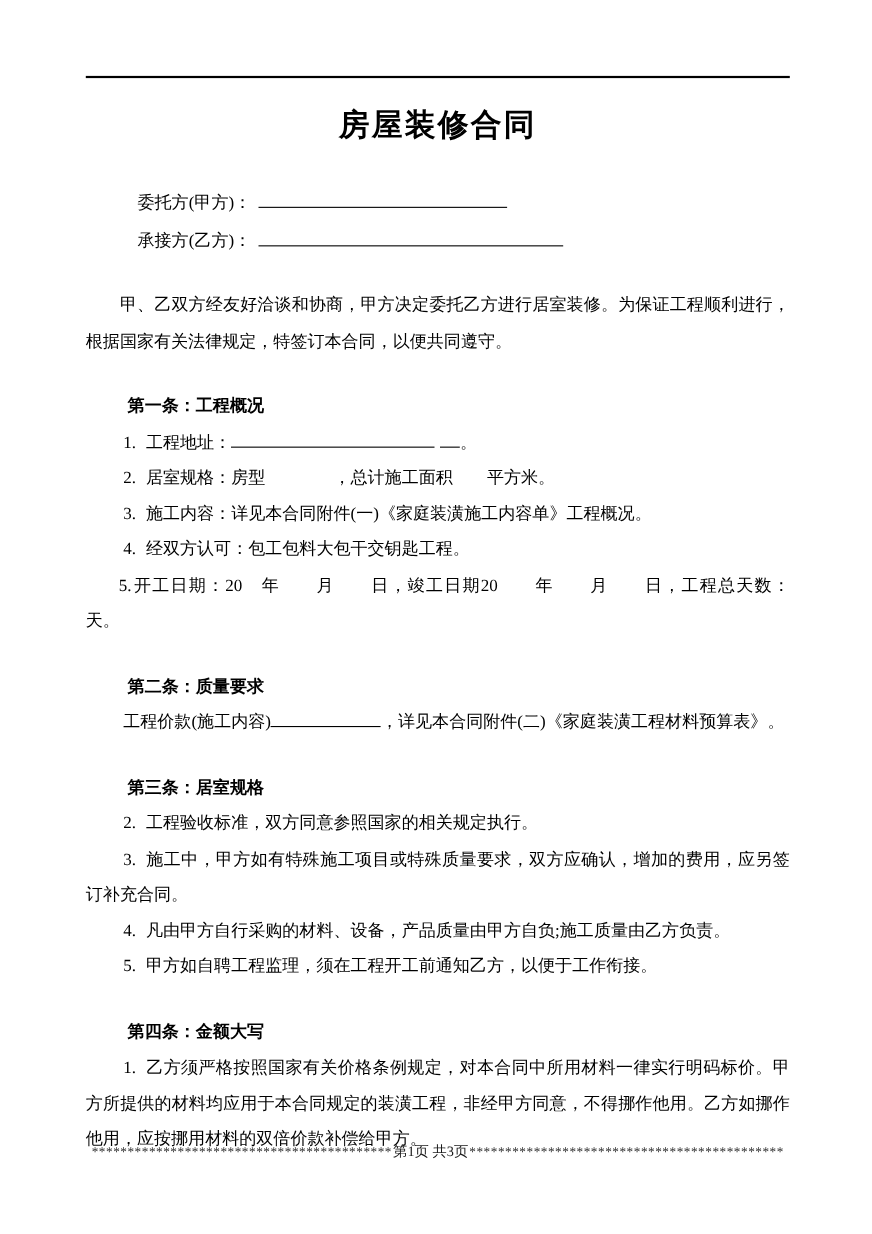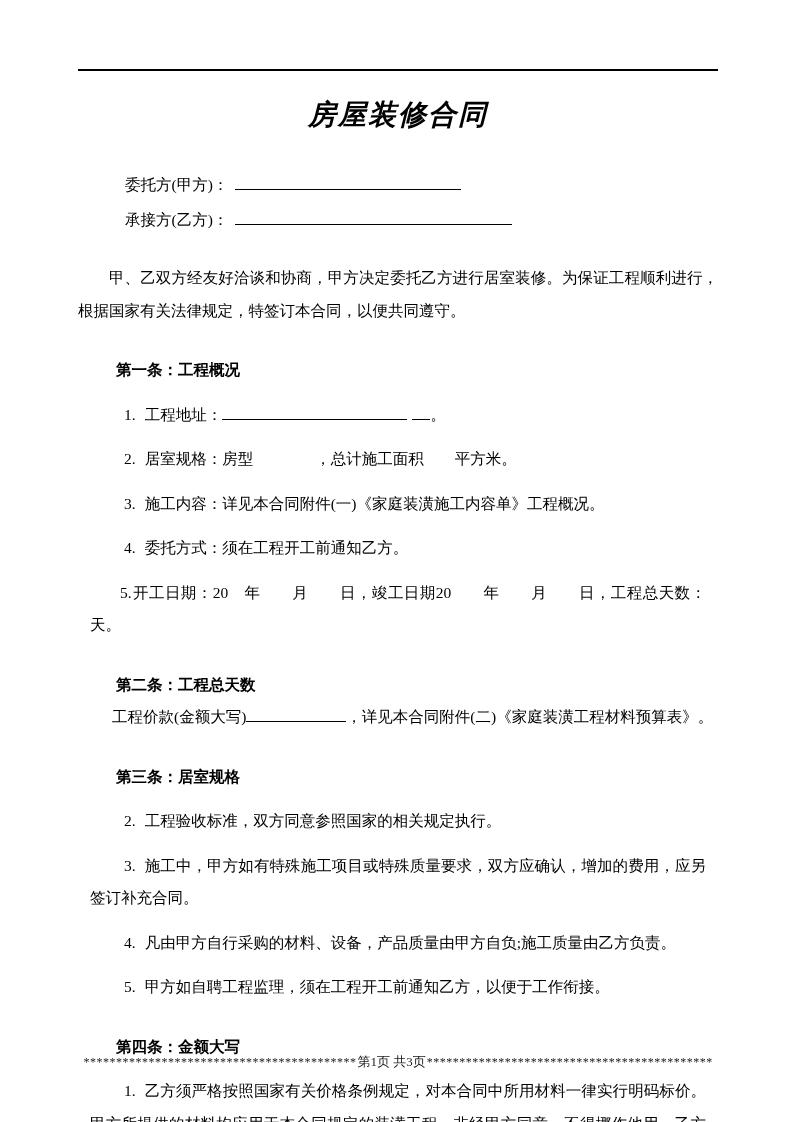--- a/index.html
+++ b/index.html
@@ -19,21 +19,20 @@
     margin-top:69px;
     height:0;
   }
   .title{
     font-size:28px;
     font-weight:bold;
     text-align:center;
     line-height:40px;
     margin:24px 0 0 0;
     letter-spacing:2px;
-    font-style:italic;
   }
   .parties{margin-top:32px;}
   .party-line{
     font-size:15.5px;
     line-height:35px;
     margin-left:47px;
     white-space:nowrap;
   }
   .blank{
     display:inline-block;
@@ -55,21 +54,21 @@
     text-align:justify;
   }
   .sec-heading{
     font-size:15.5px;
     font-weight:bold;
     line-height:32.5px;
     margin:27px 0 0 0;
     text-indent:38px;
   }
   .li{
-    margin:12px;
+    margin:0;
     font-size:15.5px;
     line-height:32.5px;
     text-indent:34px;
     text-align:justify;
   }
   .li .num{margin-right:9px;}
   .li.tight{text-indent:30px;}
   .li.tight .num{margin-right:1px;}
   .price-line{
     margin:0;
@@ -84,21 +83,21 @@
     display:flex;
     justify-content:center;
     align-items:baseline;
     font-size:13px;
     line-height:16px;
     white-space:nowrap;
     overflow:hidden;
     color:#1a1a1a;
   }
   .stars{letter-spacing:0.5px;font-size:12px;}
-  .pg-text{margin:15px 1px;font-size:13px;}
+  .pg-text{margin:0 1px;font-size:13px;}
 </style>
 </head>
 <body>
 
 <div class="page">
 
   <div class="header-rule"></div>
 
   <h1 class="title">房屋装修合同</h1>
 
@@ -106,25 +105,25 @@
     <div class="party-line"><span>委托方(甲方)：</span><span class="blank w226"></span></div>
     <div class="party-line"><span>承接方(乙方)：</span><span class="blank w277"></span></div>
   </div>
 
   <p class="intro">甲、乙双方经友好洽谈和协商，甲方决定委托乙方进行居室装修。为保证工程顺利进行，根据国家有关法律规定，特签订本合同，以便共同遵守。</p>
 
   <h2 class="sec-heading">第一条：工程概况</h2>
   <p class="li"><span class="num">1.</span><span>工程地址：</span><span class="blank w185"></span><span class="blank w18"></span><span>。</span></p>
   <p class="li"><span class="num">2.</span><span>居室规格：房型　　　　，总计施工面积　　平方米。</span></p>
   <p class="li"><span class="num">3.</span><span>施工内容：详见本合同附件(一)《家庭装潢施工内容单》工程概况。</span></p>
-  <p class="li"><span class="num">4.</span><span>委托方式：须在工程开工前通知乙方。</span></p>
+  <p class="li"><span class="num">4.</span><span>经双方认可：包工包料大包干交钥匙工程。</span></p>
   <p class="li tight"><span class="num">5.</span><span>开工日期：20　年　　月　　日，竣工日期20　　年　　月　　日，工程总天数：　天。</span></p>
 
-  <h2 class="sec-heading">第二条：工程总天数</h2>
-  <p class="price-line"><span>工程价款(金额大写)</span><span class="blank w100"></span><span>，详见本合同附件(二)《家庭装潢工程材料预算表》。</span></p>
+  <h2 class="sec-heading">第二条：质量要求</h2>
+  <p class="price-line"><span>工程价款(施工内容)</span><span class="blank w100"></span><span>，详见本合同附件(二)《家庭装潢工程材料预算表》。</span></p>
 
   <h2 class="sec-heading">第三条：居室规格</h2>
   <p class="li"><span class="num">2.</span><span>工程验收标准，双方同意参照国家的相关规定执行。</span></p>
   <p class="li"><span class="num">3.</span><span>施工中，甲方如有特殊施工项目或特殊质量要求，双方应确认，增加的费用，应另签订补充合同。</span></p>
   <p class="li"><span class="num">4.</span><span>凡由甲方自行采购的材料、设备，产品质量由甲方自负;施工质量由乙方负责。</span></p>
   <p class="li"><span class="num">5.</span><span>甲方如自聘工程监理，须在工程开工前通知乙方，以便于工作衔接。</span></p>
 
   <h2 class="sec-heading">第四条：金额大写</h2>
   <p class="li"><span class="num">1.</span><span>乙方须严格按照国家有关价格条例规定，对本合同中所用材料一律实行明码标价。甲方所提供的材料均应用于本合同规定的装潢工程，非经甲方同意，不得挪作他用。乙方如挪作他用，应按挪用材料的双倍价款补偿给甲方。</span></p>
 

